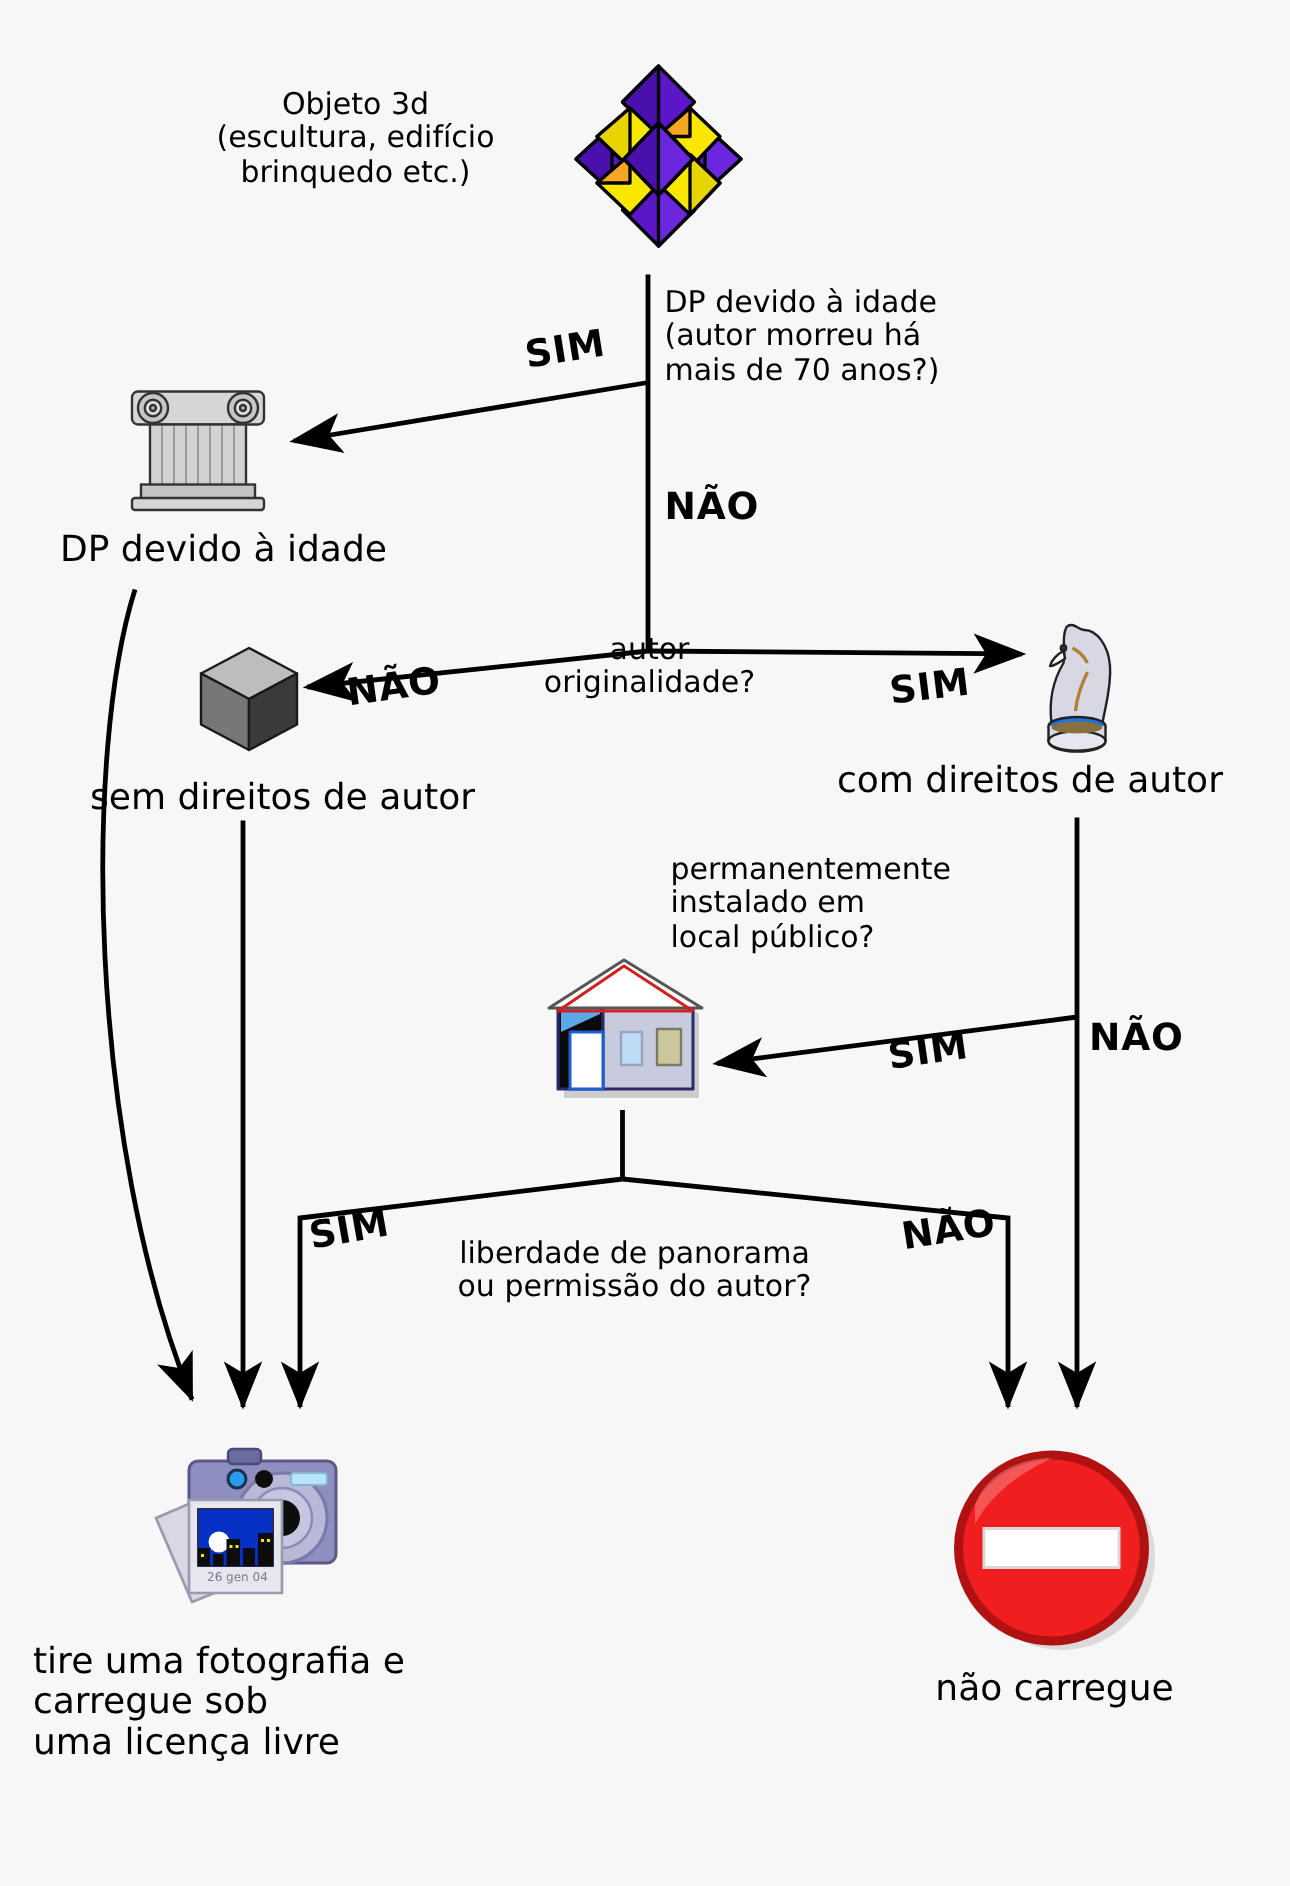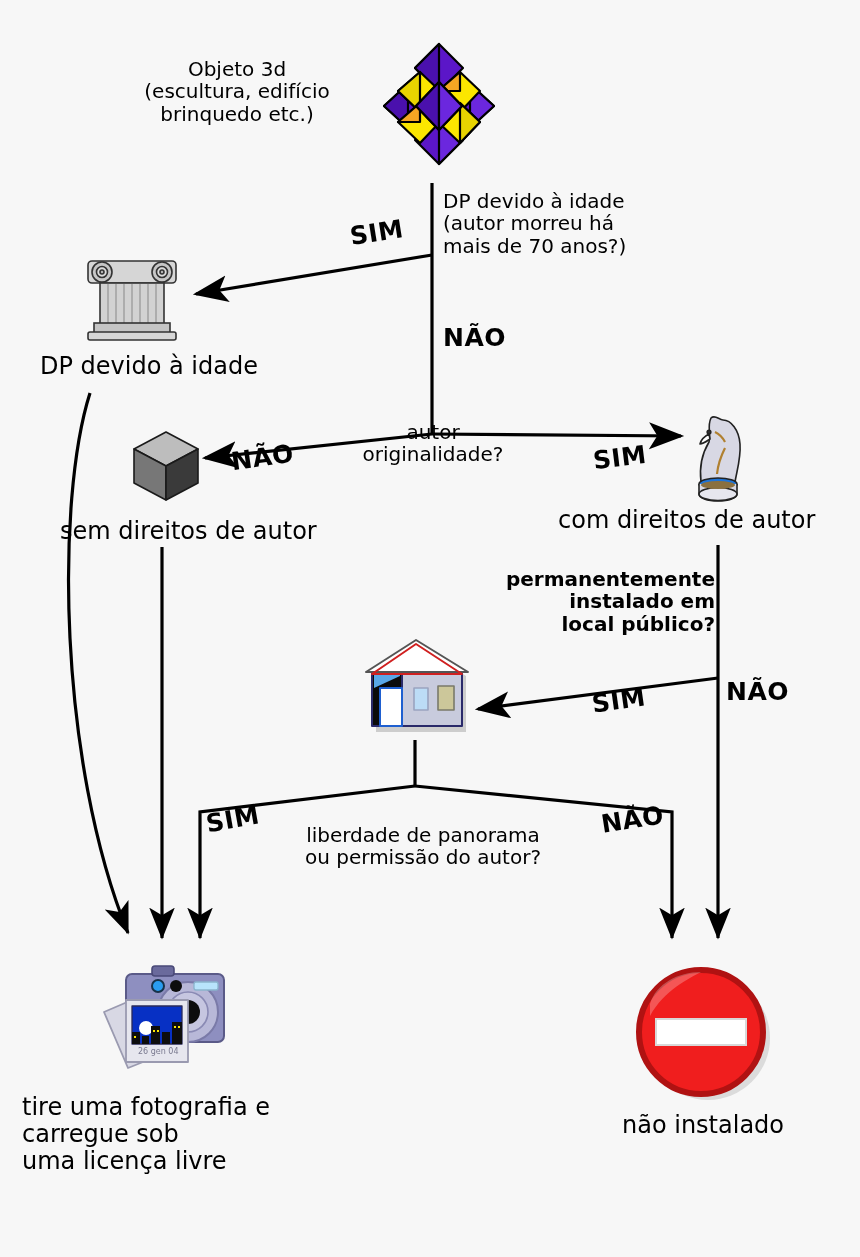--- a/index.html
+++ b/index.html
@@ -265,34 +265,34 @@
 originalidade?</div>
 
   <div class="lbl yn" style="left:231px; top:444px; transform:rotate(-8deg);">NÃO</div>
 
   <div class="lbl yn" style="left:593px; top:444px; transform:rotate(-7deg);">SIM</div>
 
   <div class="lbl node-text" style="left:60px; top:518px;">sem direitos de autor</div>
 
   <div class="lbl node-text" style="left:558px; top:507px;">com direitos de autor</div>
 
-  <div class="lbl q-text" style="left:457px; top:568px; width:258px; text-align:right;font-weight:bold;">permanentemente
+  <div class="lbl q-text" style="left:447px; top:568px; width:258px; ">permanentemente
 instalado em
 local público?</div>
 
   <div class="lbl yn" style="left:592px; top:687px; transform:rotate(-8deg);">SIM</div>
 
   <div class="lbl yn" style="left:726px; top:678px;">NÃO</div>
 
   <div class="lbl q-text" style="left:268px; top:798px; width:310px; text-align:center;margin-top:26px;">liberdade de panorama
 ou permissão do autor?</div>
 
   <div class="lbl yn" style="left:206px; top:806px; transform:rotate(-10deg);">SIM</div>
 
   <div class="lbl yn" style="left:601px; top:806px; transform:rotate(-9deg);">NÃO</div>
 
   <div class="lbl node-text" style="left:22px; top:1094px; width:290px; ">tire uma fotografia e
 carregue sob
 uma licença livre</div>
 
-  <div class="lbl node-text" style="left:588px; top:1112px; width:230px; text-align:center;">não instalado</div>
+  <div class="lbl node-text" style="left:588px; top:1112px; width:230px; text-align:center;">não carregue</div>
 
 </div>
 
 </body></html>

